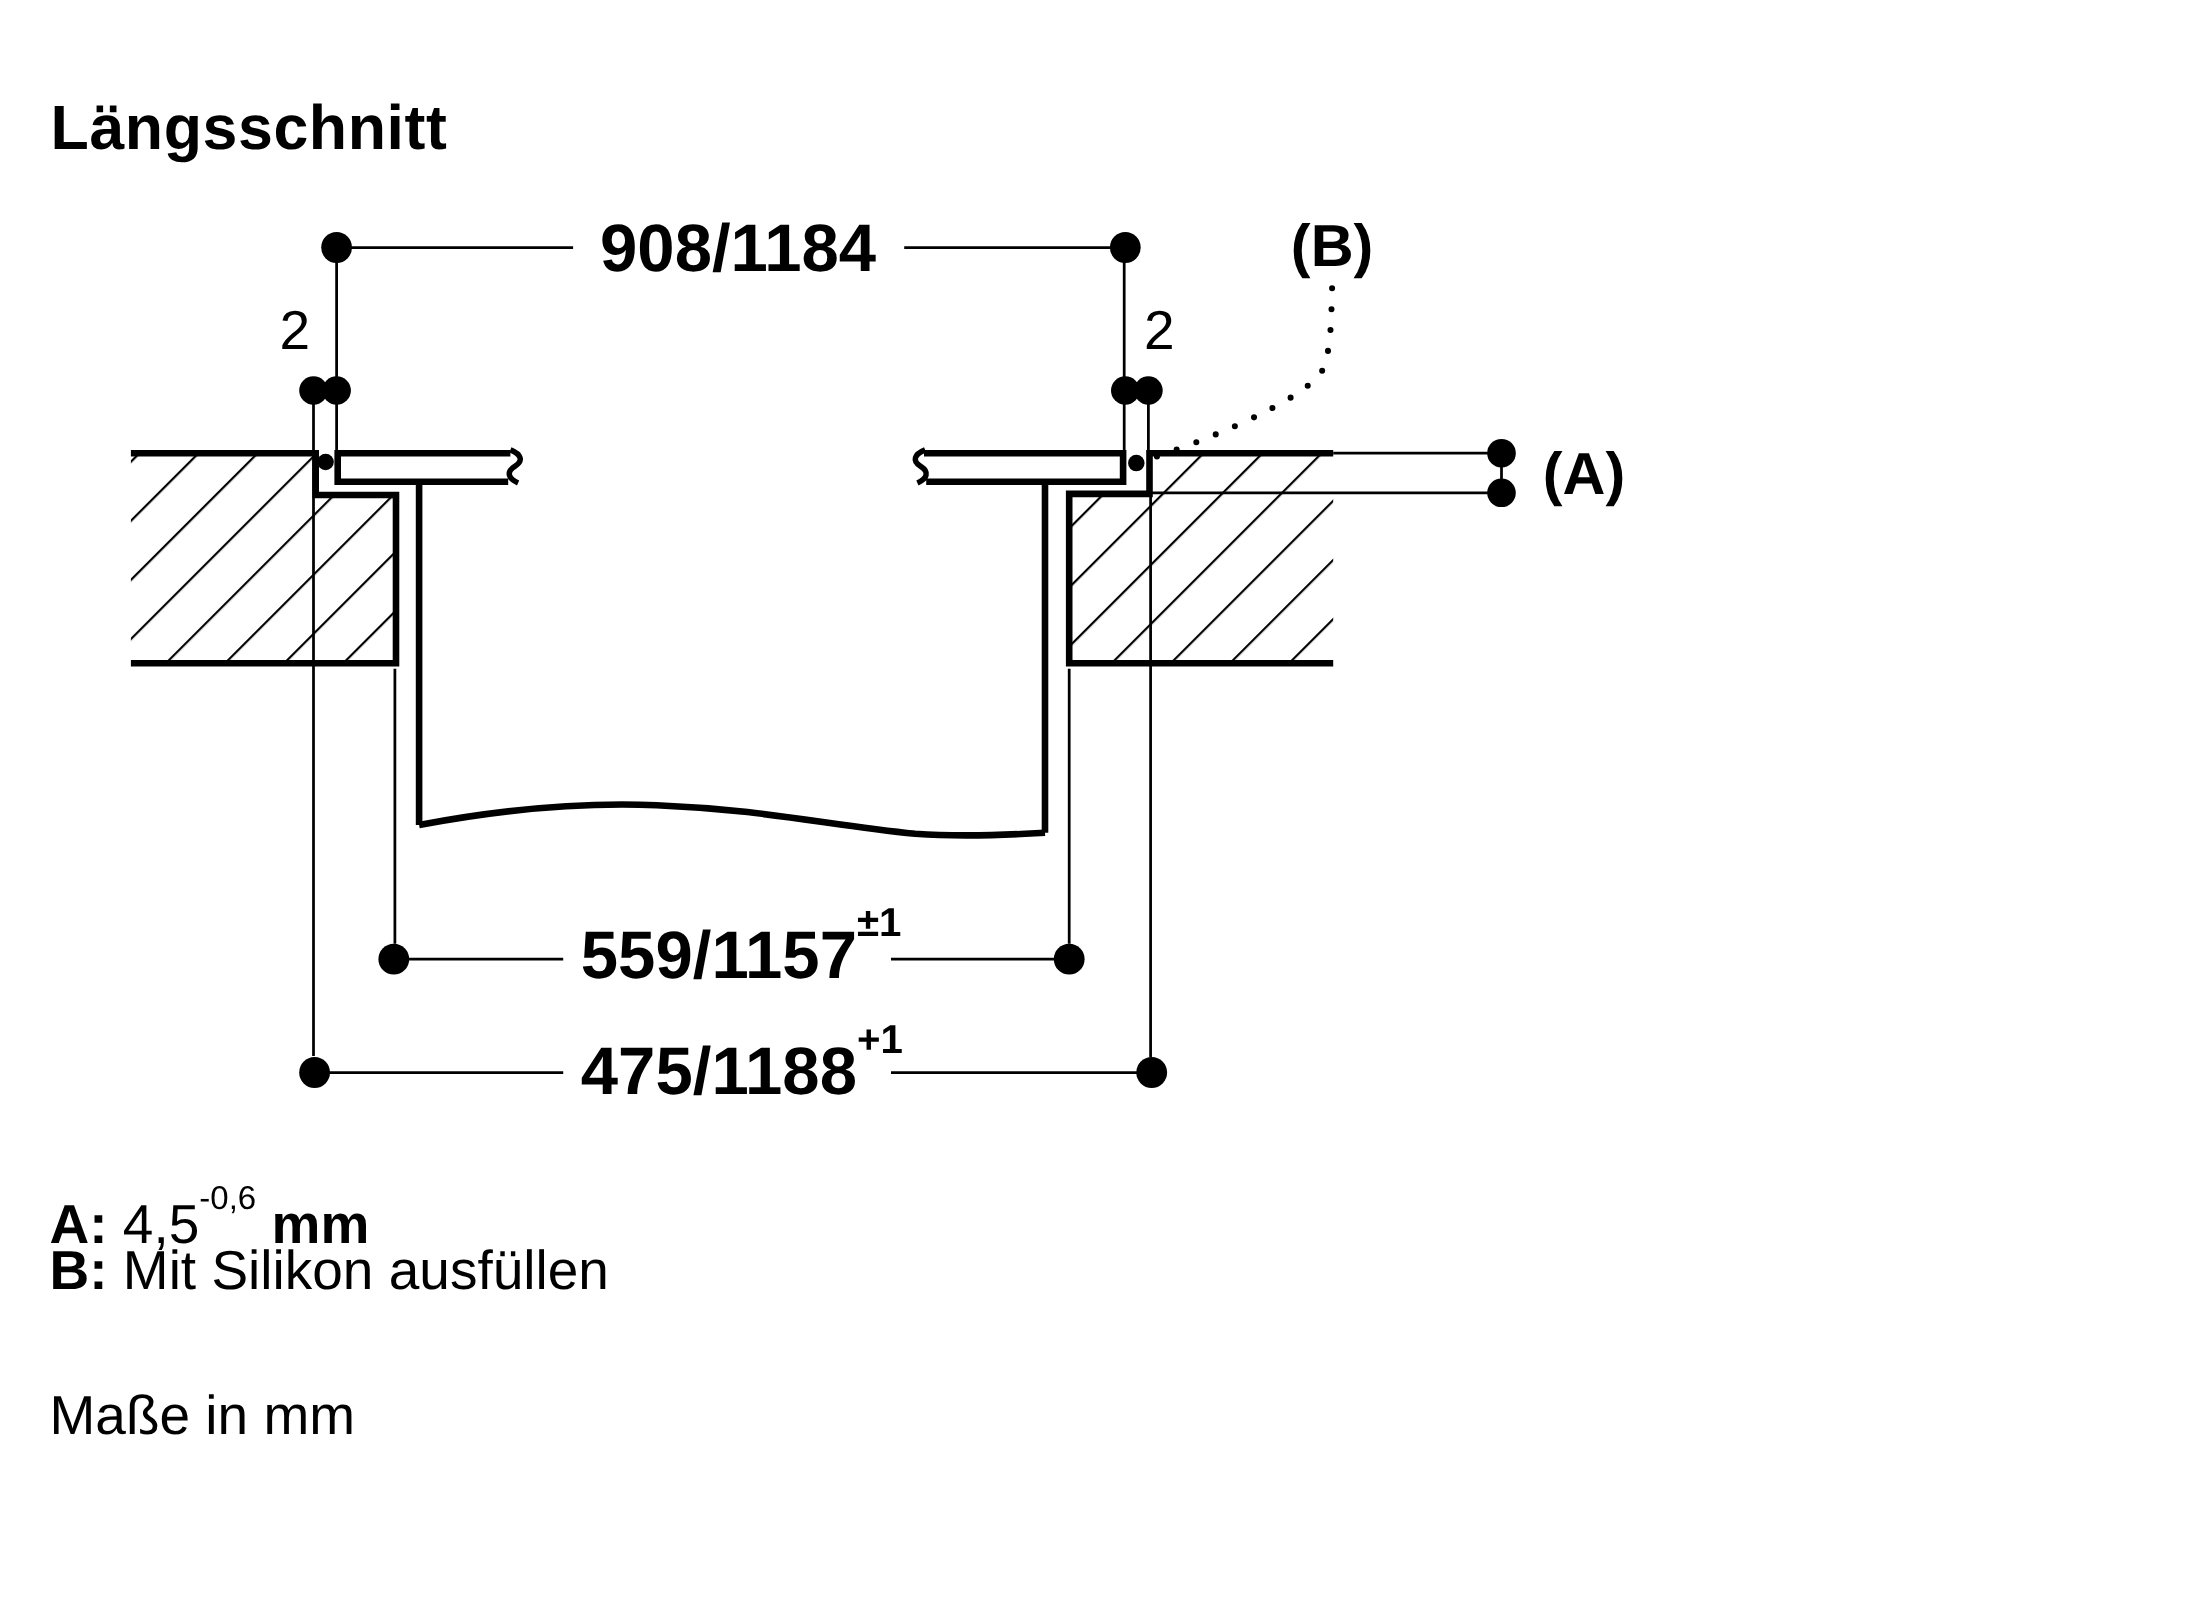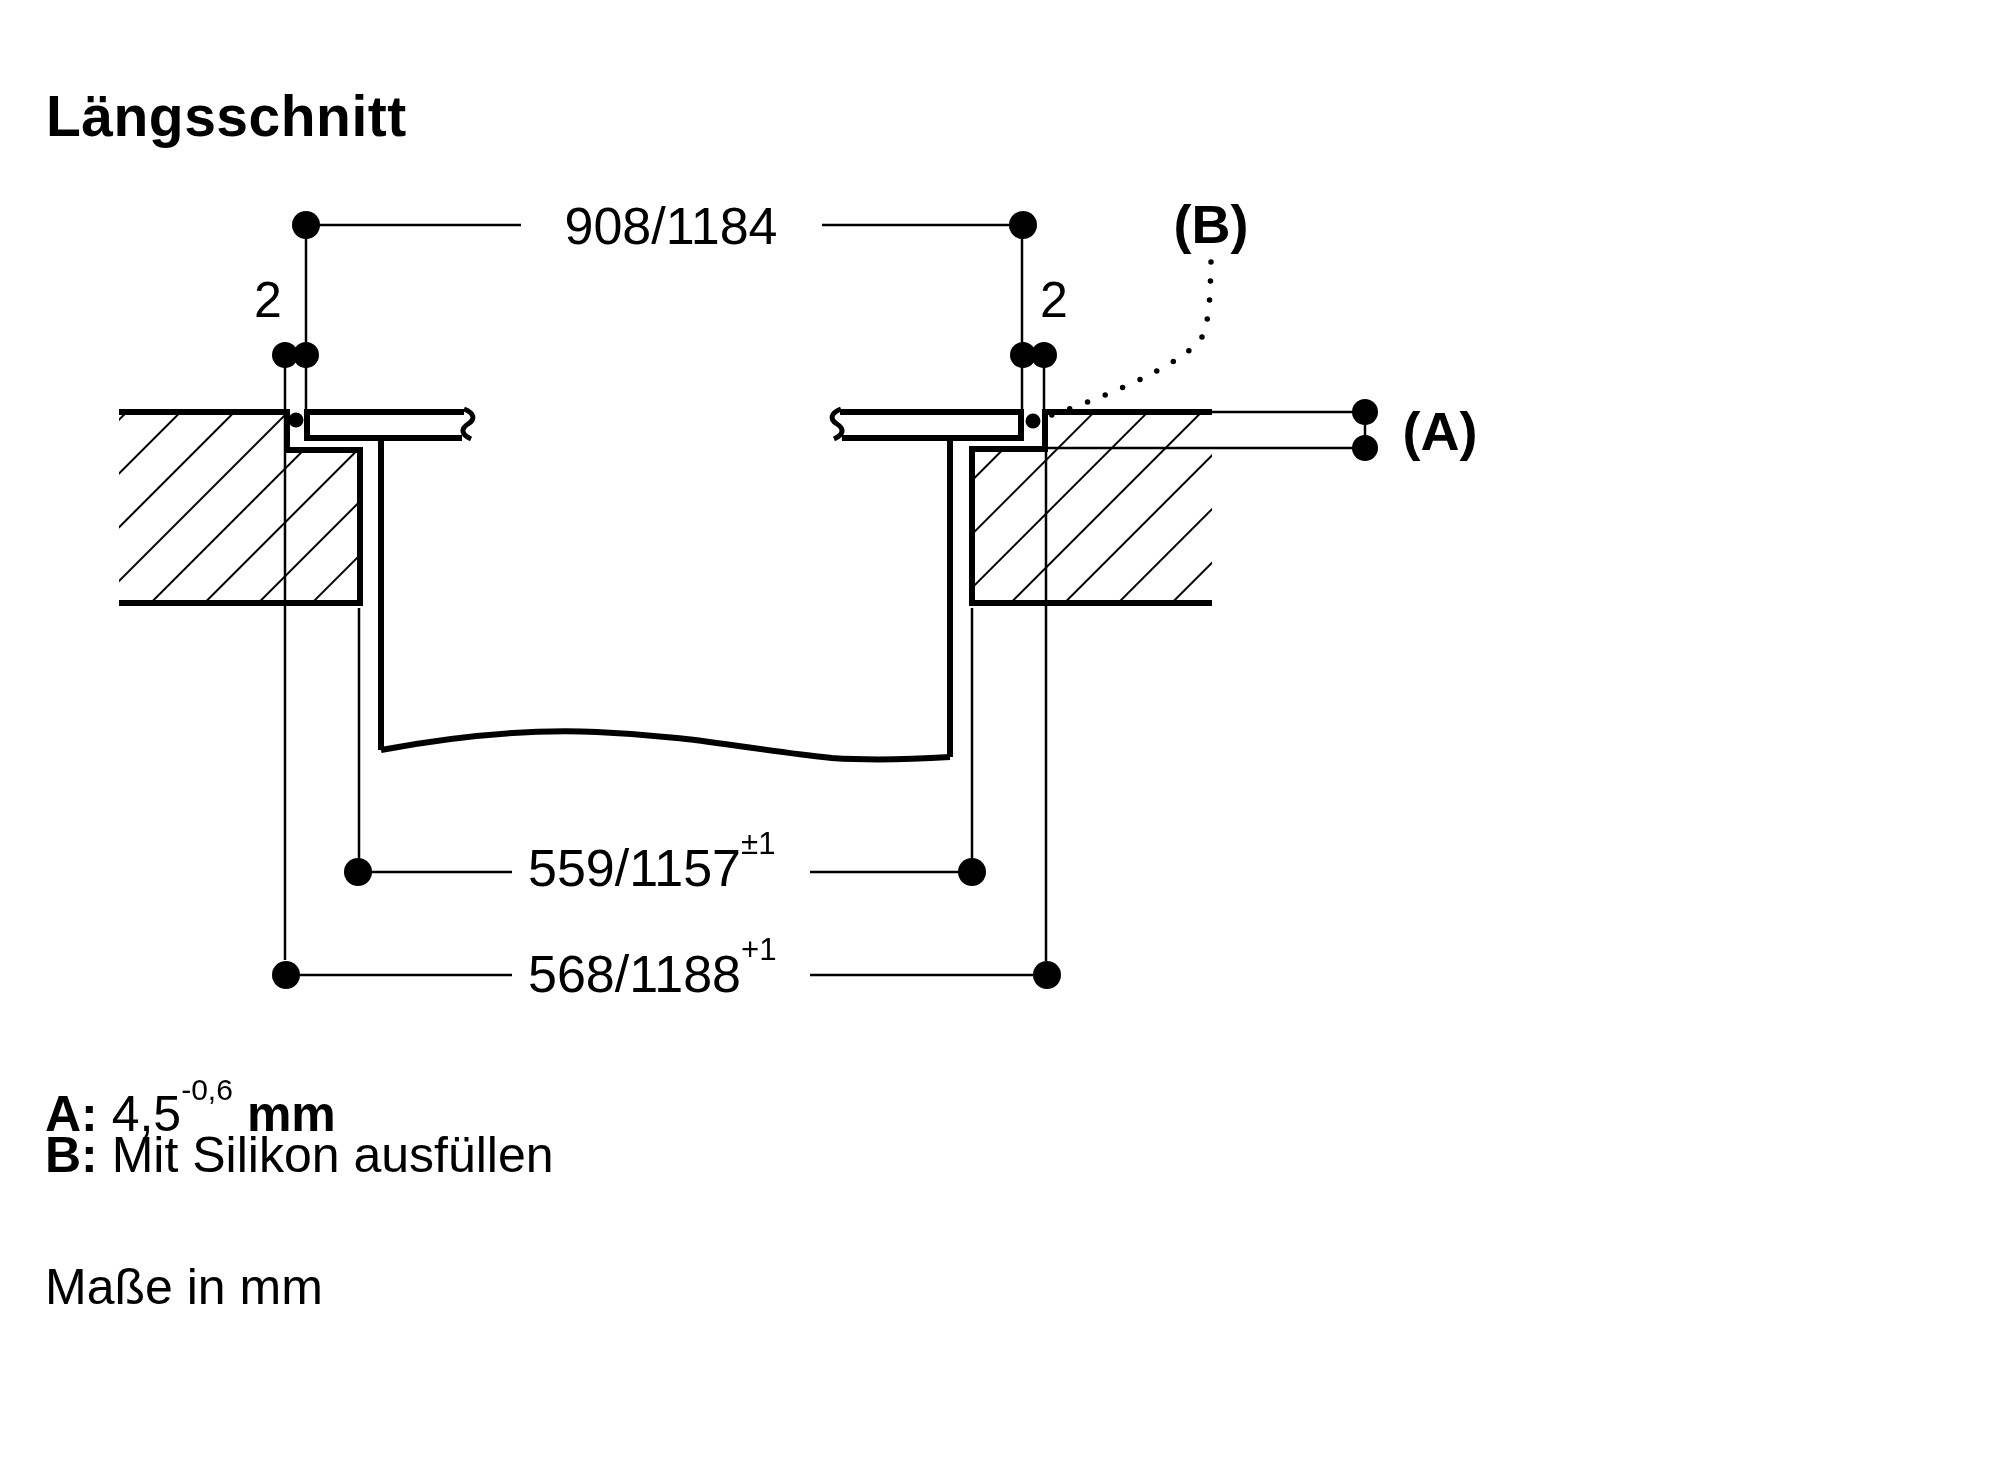--- a/index.html
+++ b/index.html
@@ -6,21 +6,21 @@
   body{
     width:2000px;height:1471px;position:relative;
     background:#ffffff;
     font-family:"Liberation Sans","DejaVu Sans",sans-serif;
     color:#000;
     overflow:hidden;
   }
   #drawing{position:absolute;left:0;top:0;}
   .txt{position:absolute;white-space:nowrap;line-height:1;}
   .title{font-size:57px;font-weight:bold;letter-spacing:0.5px;}
-  .dim{font-size:52px;font-weight:400;}
+  .dim{font-size:61px;font-weight:700;}
   .dim-center{transform:translate(-50%,-50%);}
   .dim-vcenter{transform:translateY(-50%);}
   .gap-label{font-size:50px;transform:translate(-50%,-50%);}
   .callout{font-size:54px;font-weight:bold;transform:translate(-50%,-50%);}
   sup.tol{font-size:0.60em;position:relative;top:-0.45em;letter-spacing:0;}
   .legend{font-size:50px;}
   .legend b{font-weight:bold;}
   .legend .unit{margin-left:0.28em;font-weight:bold;}
   .foot{font-size:50px;}
 </style>
@@ -106,19 +106,19 @@
 <div class="txt gap-label" style="left:268px;top:300px;">2</div>
 
 <div class="txt gap-label" style="left:1054px;top:300px;">2</div>
 
 <div class="txt callout" style="left:1211px;top:224px;">(B)</div>
 
 <div class="txt callout" style="left:1440px;top:431px;">(A)</div>
 
 <div class="txt dim dim-vcenter" style="left:528px;top:868px;"><span>559/1157</span><sup class="tol">±1</sup></div>
 
-<div class="txt dim dim-vcenter" style="left:528px;top:974px;"><span>568/1188</span><sup class="tol">+1</sup></div>
+<div class="txt dim dim-vcenter" style="left:528px;top:974px;"><span>475/1188</span><sup class="tol">+1</sup></div>
 
 <div class="txt legend" style="left:45px;top:1088px;"><b>A:</b>&nbsp;<span>4,5</span><sup class="tol">-0,6</sup><span class="unit">mm</span></div>
 
 <div class="txt legend" style="left:45px;top:1130px;"><b>B:</b>&nbsp;<span>Mit Silikon ausfüllen</span></div>
 
 <div class="txt foot" style="left:45px;top:1262px;text-align:center;">Maße in mm</div>
 
 </body></html>

